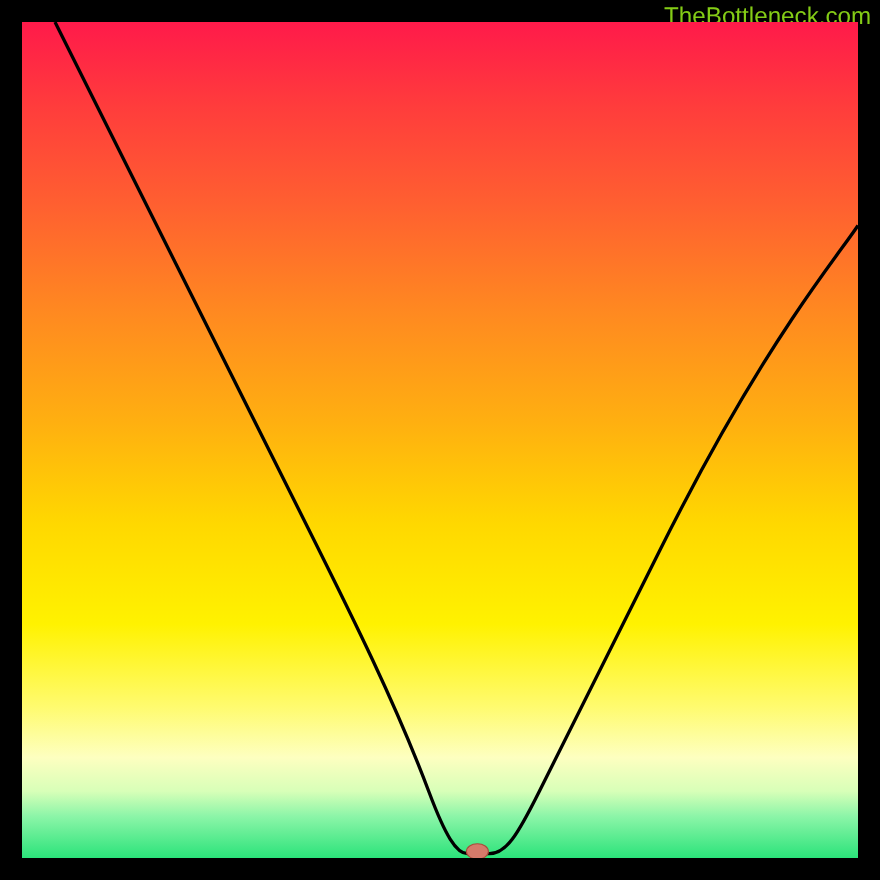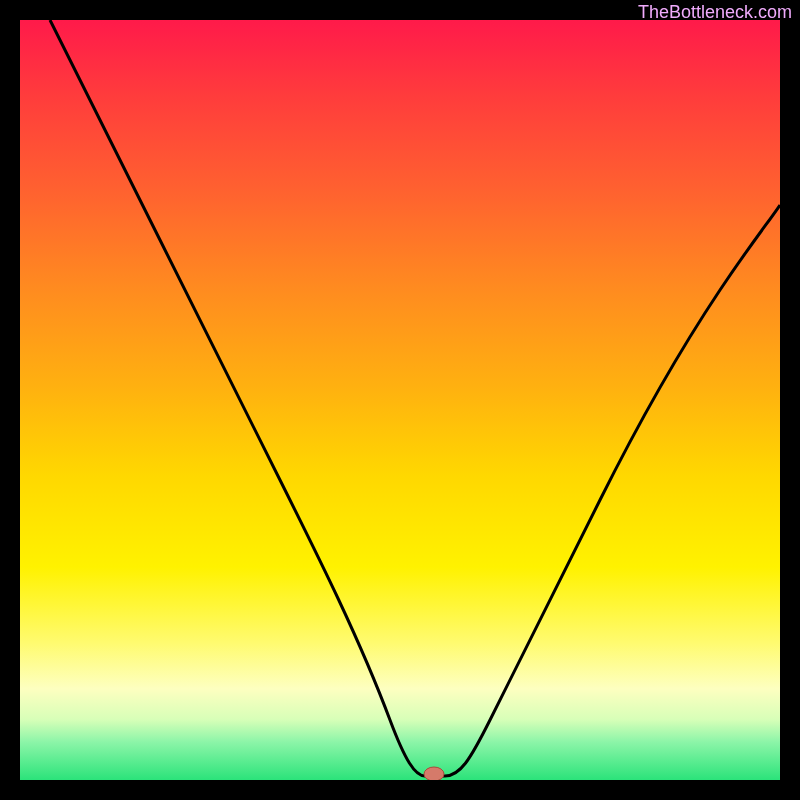--- a/index.html
+++ b/index.html
@@ -41,22 +41,22 @@
     position: absolute;
     left: 0;
     top: 0;
     width: 760px;
     height: 760px;
   }
   .attribution {
     position: absolute;
     right: 8px;
     top: 2px;
-    color: #f0abfc;
-    font-size: 18px;
+    color: #84cc16;
+    font-size: 22px;
     font-family: Arial, sans-serif;
   }
 </style>
 </head>
 <body>
 
 <div class="container">
   <div class="attribution">TheBottleneck.com</div>
   <div class="plot-area">
     <svg class="curve-svg" viewBox="0 0 760 760">

